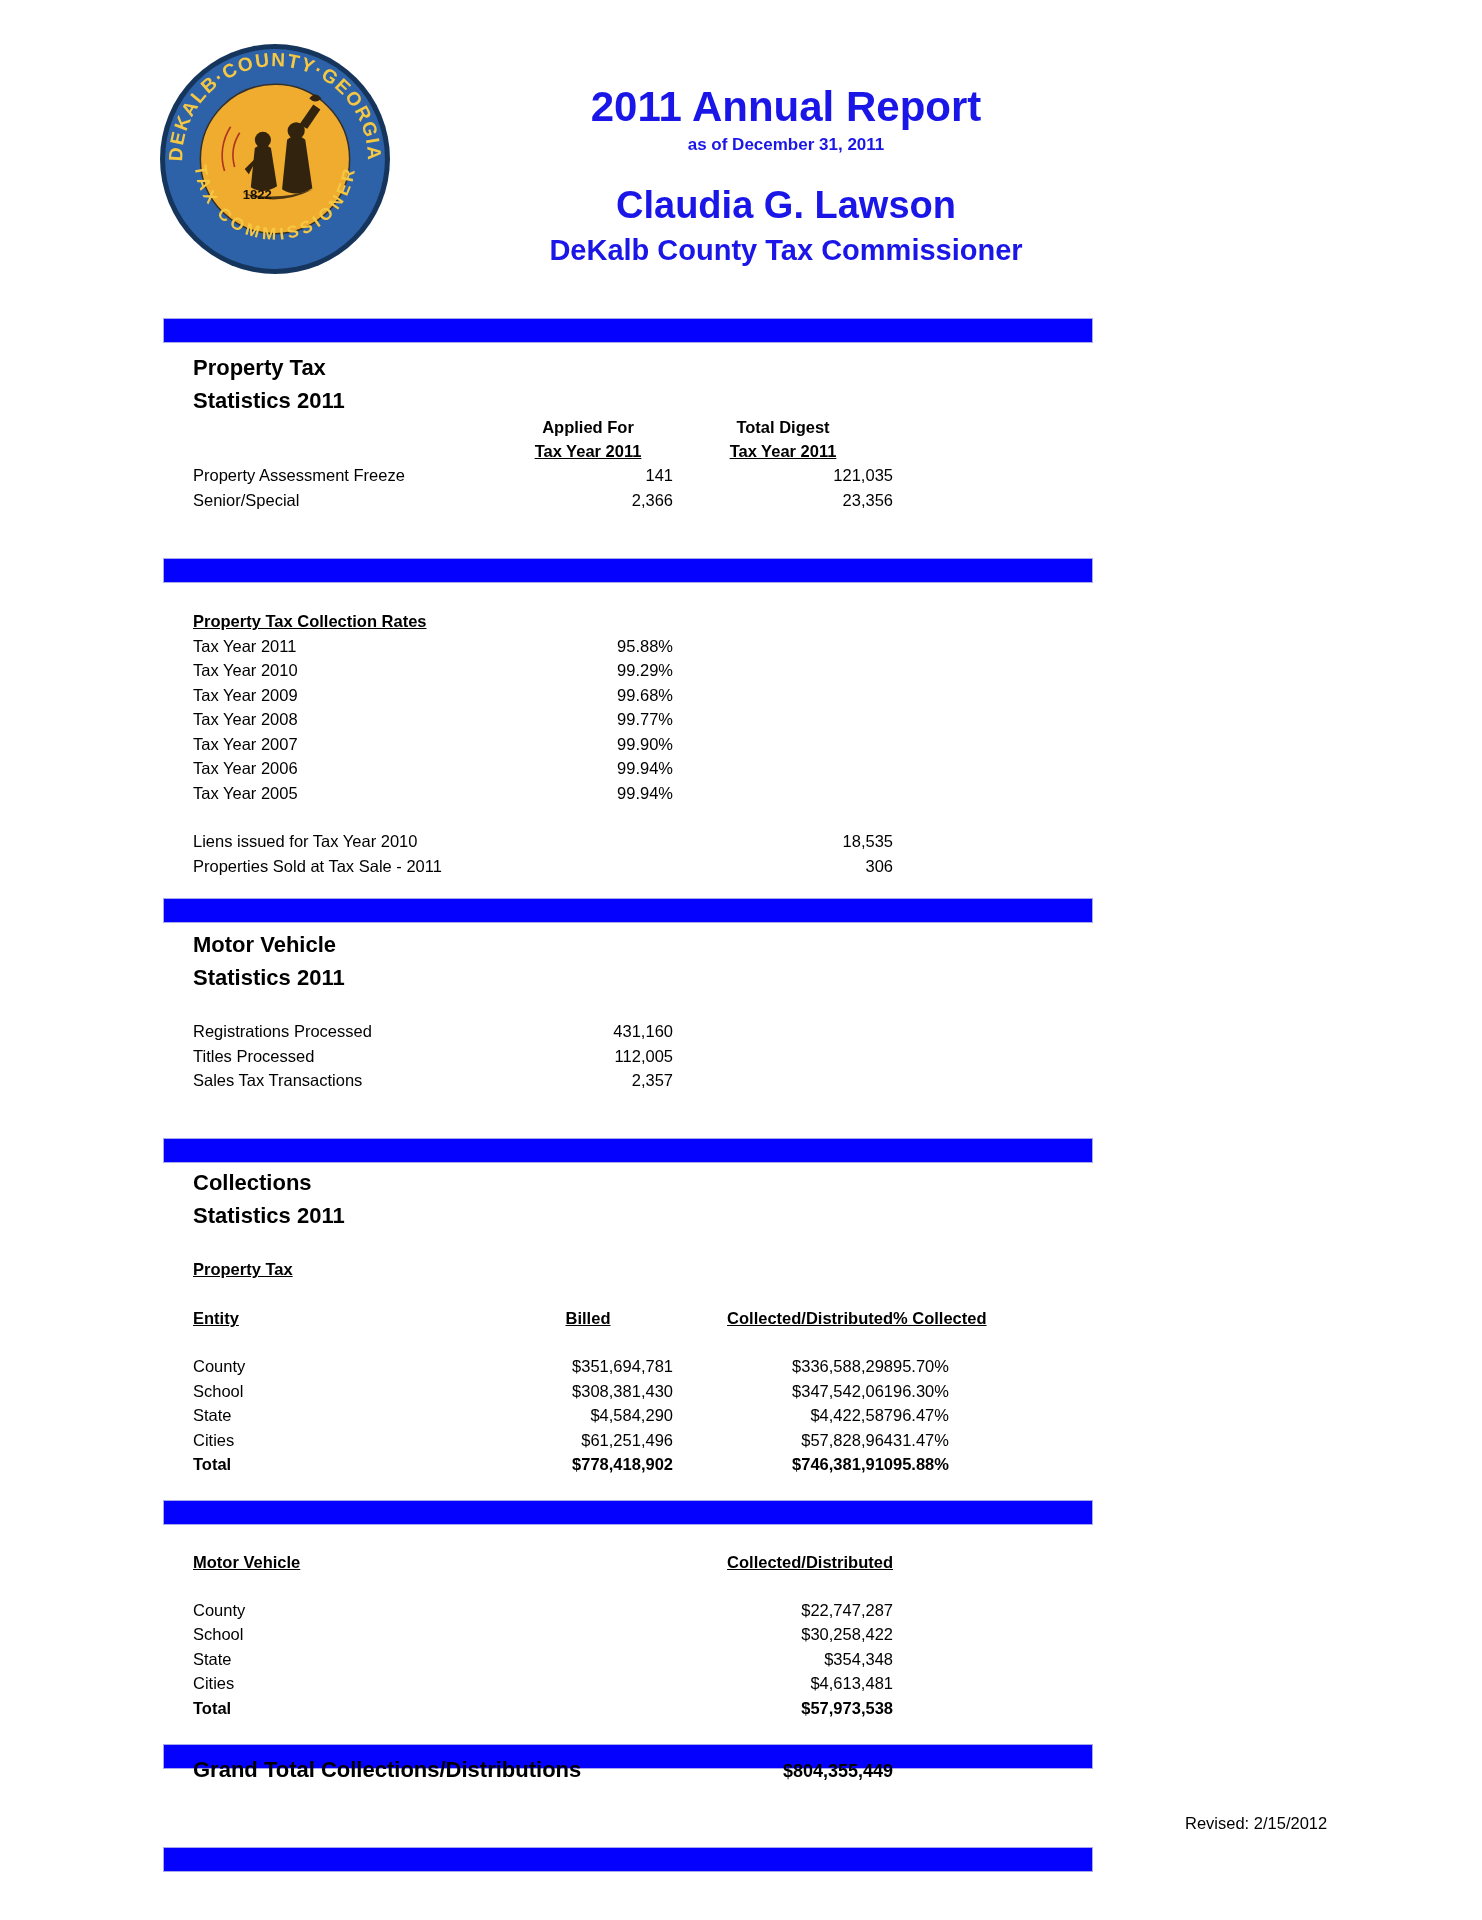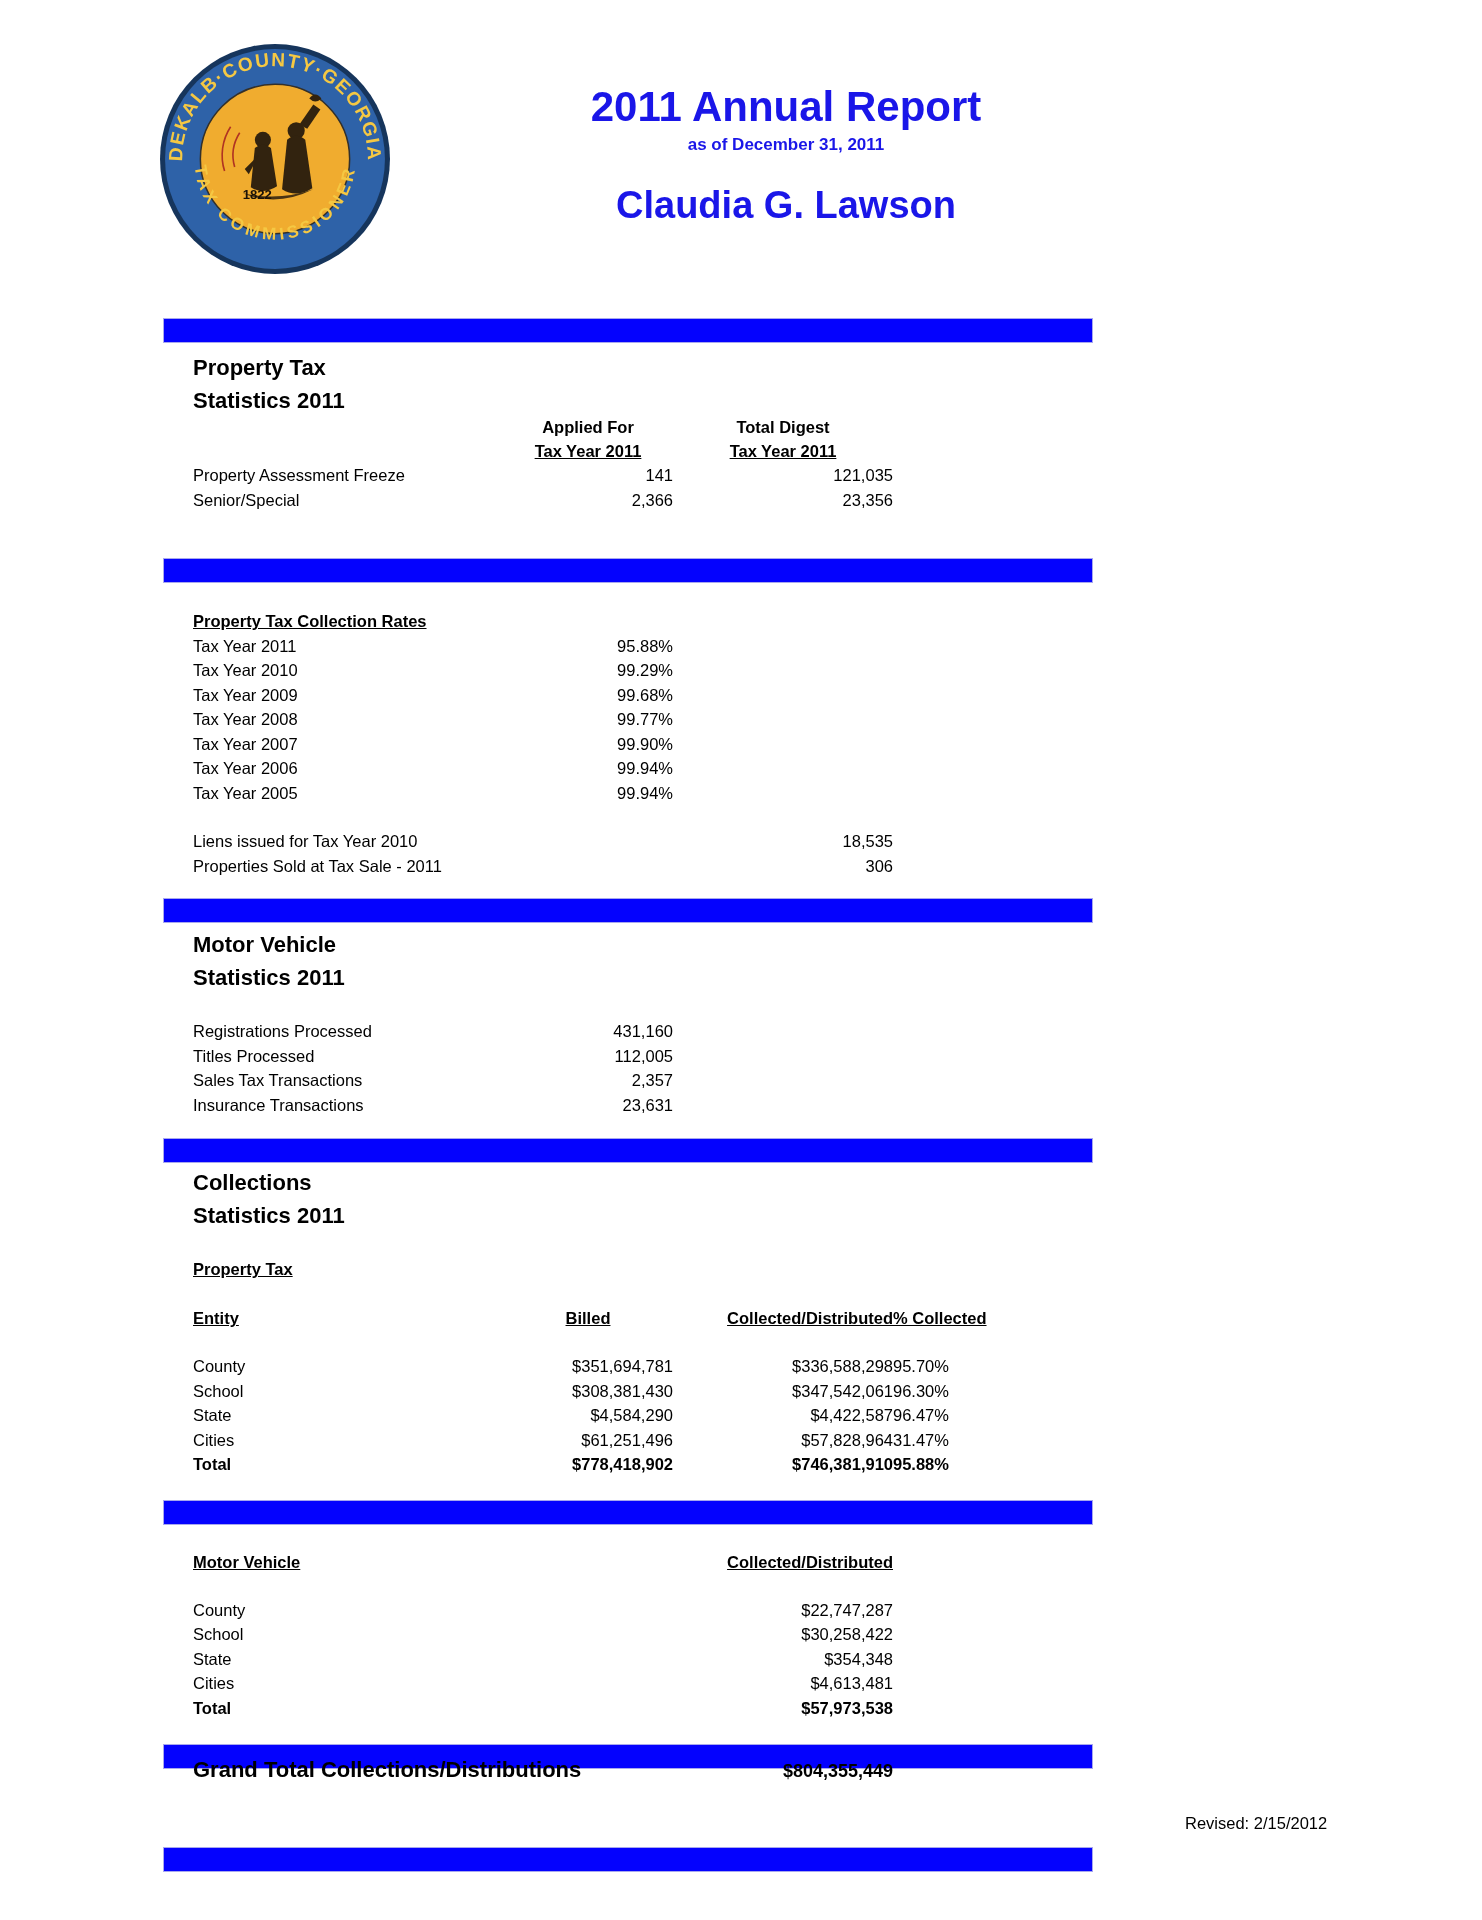--- a/index.html
+++ b/index.html
@@ -94,20 +94,21 @@
         <path class="s-motto" d="M 76,124 A 42,42 0 0 1 81,90"></path>
       </g>
       <text class="s-year" x="84" y="156">1822</text>
     </svg>
   </div>
 
   <div class="title-block">
     <div class="report-title">2011 Annual Report</div>
     <div class="report-subtitle">as of December 31, 2011</div>
     <div class="commissioner-name">Claudia G. Lawson</div>
+    <div class="office-title">DeKalb County Tax Commissioner</div>
   </div>
 
   <div class="bar" style="top:318px"></div>
   <div class="bar" style="top:558px"></div>
   <div class="bar" style="top:898px"></div>
   <div class="bar" style="top:1138px"></div>
   <div class="bar" style="top:1500px"></div>
   <div class="bar" style="top:1744px"></div>
   <div class="bar" style="top:1847px"></div>
 
@@ -195,24 +196,20 @@
           <div class="c1">431,160</div>
         </div>
         <div class="grid-row">
           <div class="c-label">Titles Processed</div>
           <div class="c1">112,005</div>
         </div>
         <div class="grid-row">
           <div class="c-label">Sales Tax Transactions</div>
           <div class="c1">2,357</div>
         </div>
-        <div class="grid-row">
-          <div class="c-label">Insurance Transactions</div>
-          <div class="c1">23,631</div>
-        </div>
       </div>
   </div>
 
   <div class="section" style="top:1166px">
     <div class="sec-heading">
       <div>Collections</div>
       <div>Statistics 2011</div>
     </div>
     <div class="grid-row gap25">
       <div class="c-label b u">Property Tax</div>

